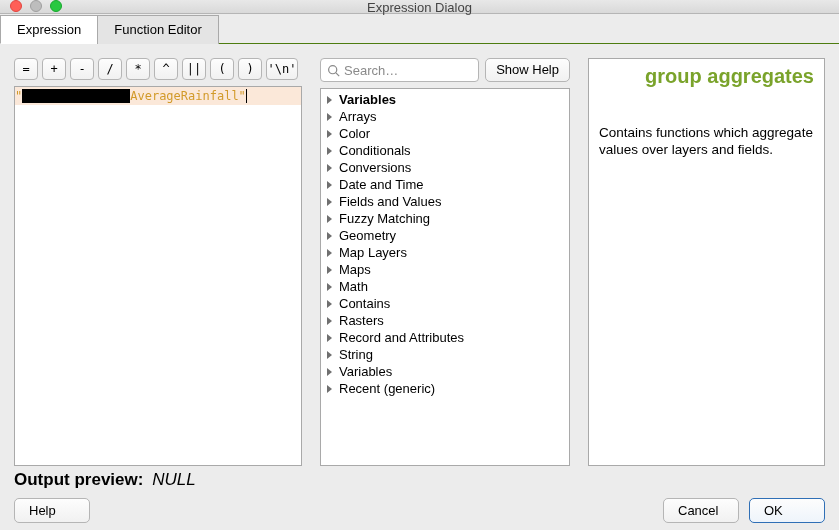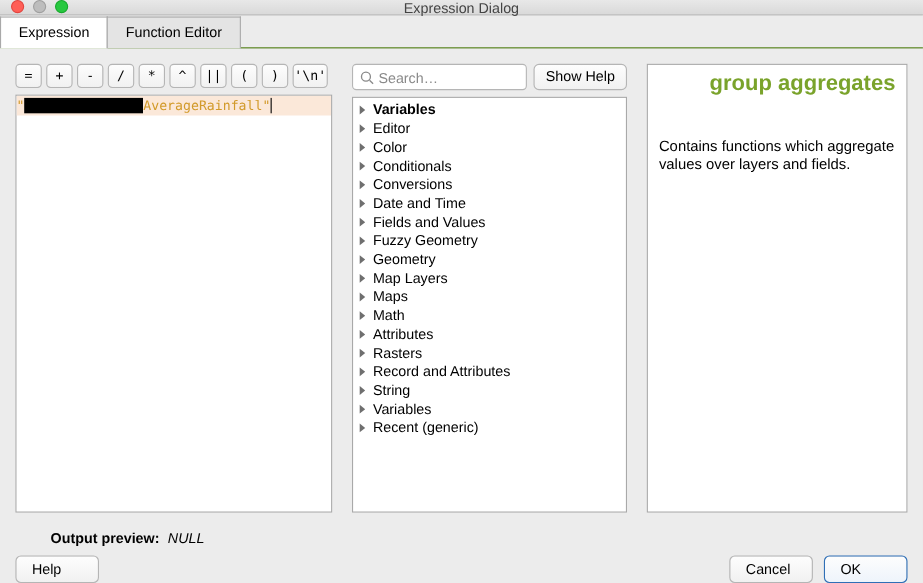--- a/index.html
+++ b/index.html
@@ -161,23 +161,22 @@
     font-size:20px;
     color:#7aa32b;
     margin-bottom:8px;
   }
   .helpbody {
     font-size:13.5px;
     line-height:1.25;
     margin-top:37px;
   }
   .previewrow {
-    padding:16px 14px 2px 14px;
-    font-size:13px;
-    margin-left:32px;
+    padding:4px 14px 2px 14px;
+    font-size:17px;
   }
   .previewrow b { font-weight:bold; }
   .previewval { font-style:italic; color:#000; margin-left:4px;}
   .footer {
     display:flex;
     padding:6px 14px 10px 14px;
     gap:10px;
   }
   .footer .spacer { flex:1; }
   .btn { min-width:76px; padding:4px 14px;}
@@ -240,21 +239,21 @@
       </div>
       <div class="helpbtn">Show Help</div>
     </div>
     <div class="tree" id="tree">
         <div class="treeitem">
           <span class="chev"></span>
           <span style="font-weight: bold;">Variables</span>
         </div>
         <div class="treeitem">
           <span class="chev"></span>
-          <span>Editor</span>
+          <span>Arrays</span>
         </div>
         <div class="treeitem">
           <span class="chev"></span>
           <span>Color</span>
         </div>
         <div class="treeitem">
           <span class="chev"></span>
           <span>Conditionals</span>
         </div>
         <div class="treeitem">
@@ -264,41 +263,41 @@
         <div class="treeitem">
           <span class="chev"></span>
           <span>Date and Time</span>
         </div>
         <div class="treeitem">
           <span class="chev"></span>
           <span>Fields and Values</span>
         </div>
         <div class="treeitem">
           <span class="chev"></span>
-          <span>Fuzzy Geometry</span>
+          <span>Fuzzy Matching</span>
         </div>
         <div class="treeitem">
           <span class="chev"></span>
           <span>Geometry</span>
         </div>
         <div class="treeitem">
           <span class="chev"></span>
           <span>Map Layers</span>
         </div>
         <div class="treeitem">
           <span class="chev"></span>
           <span>Maps</span>
         </div>
         <div class="treeitem">
           <span class="chev"></span>
           <span>Math</span>
         </div>
         <div class="treeitem">
           <span class="chev"></span>
-          <span>Attributes</span>
+          <span>Contains</span>
         </div>
         <div class="treeitem">
           <span class="chev"></span>
           <span>Rasters</span>
         </div>
         <div class="treeitem">
           <span class="chev"></span>
           <span>Record and Attributes</span>
         </div>
         <div class="treeitem">

